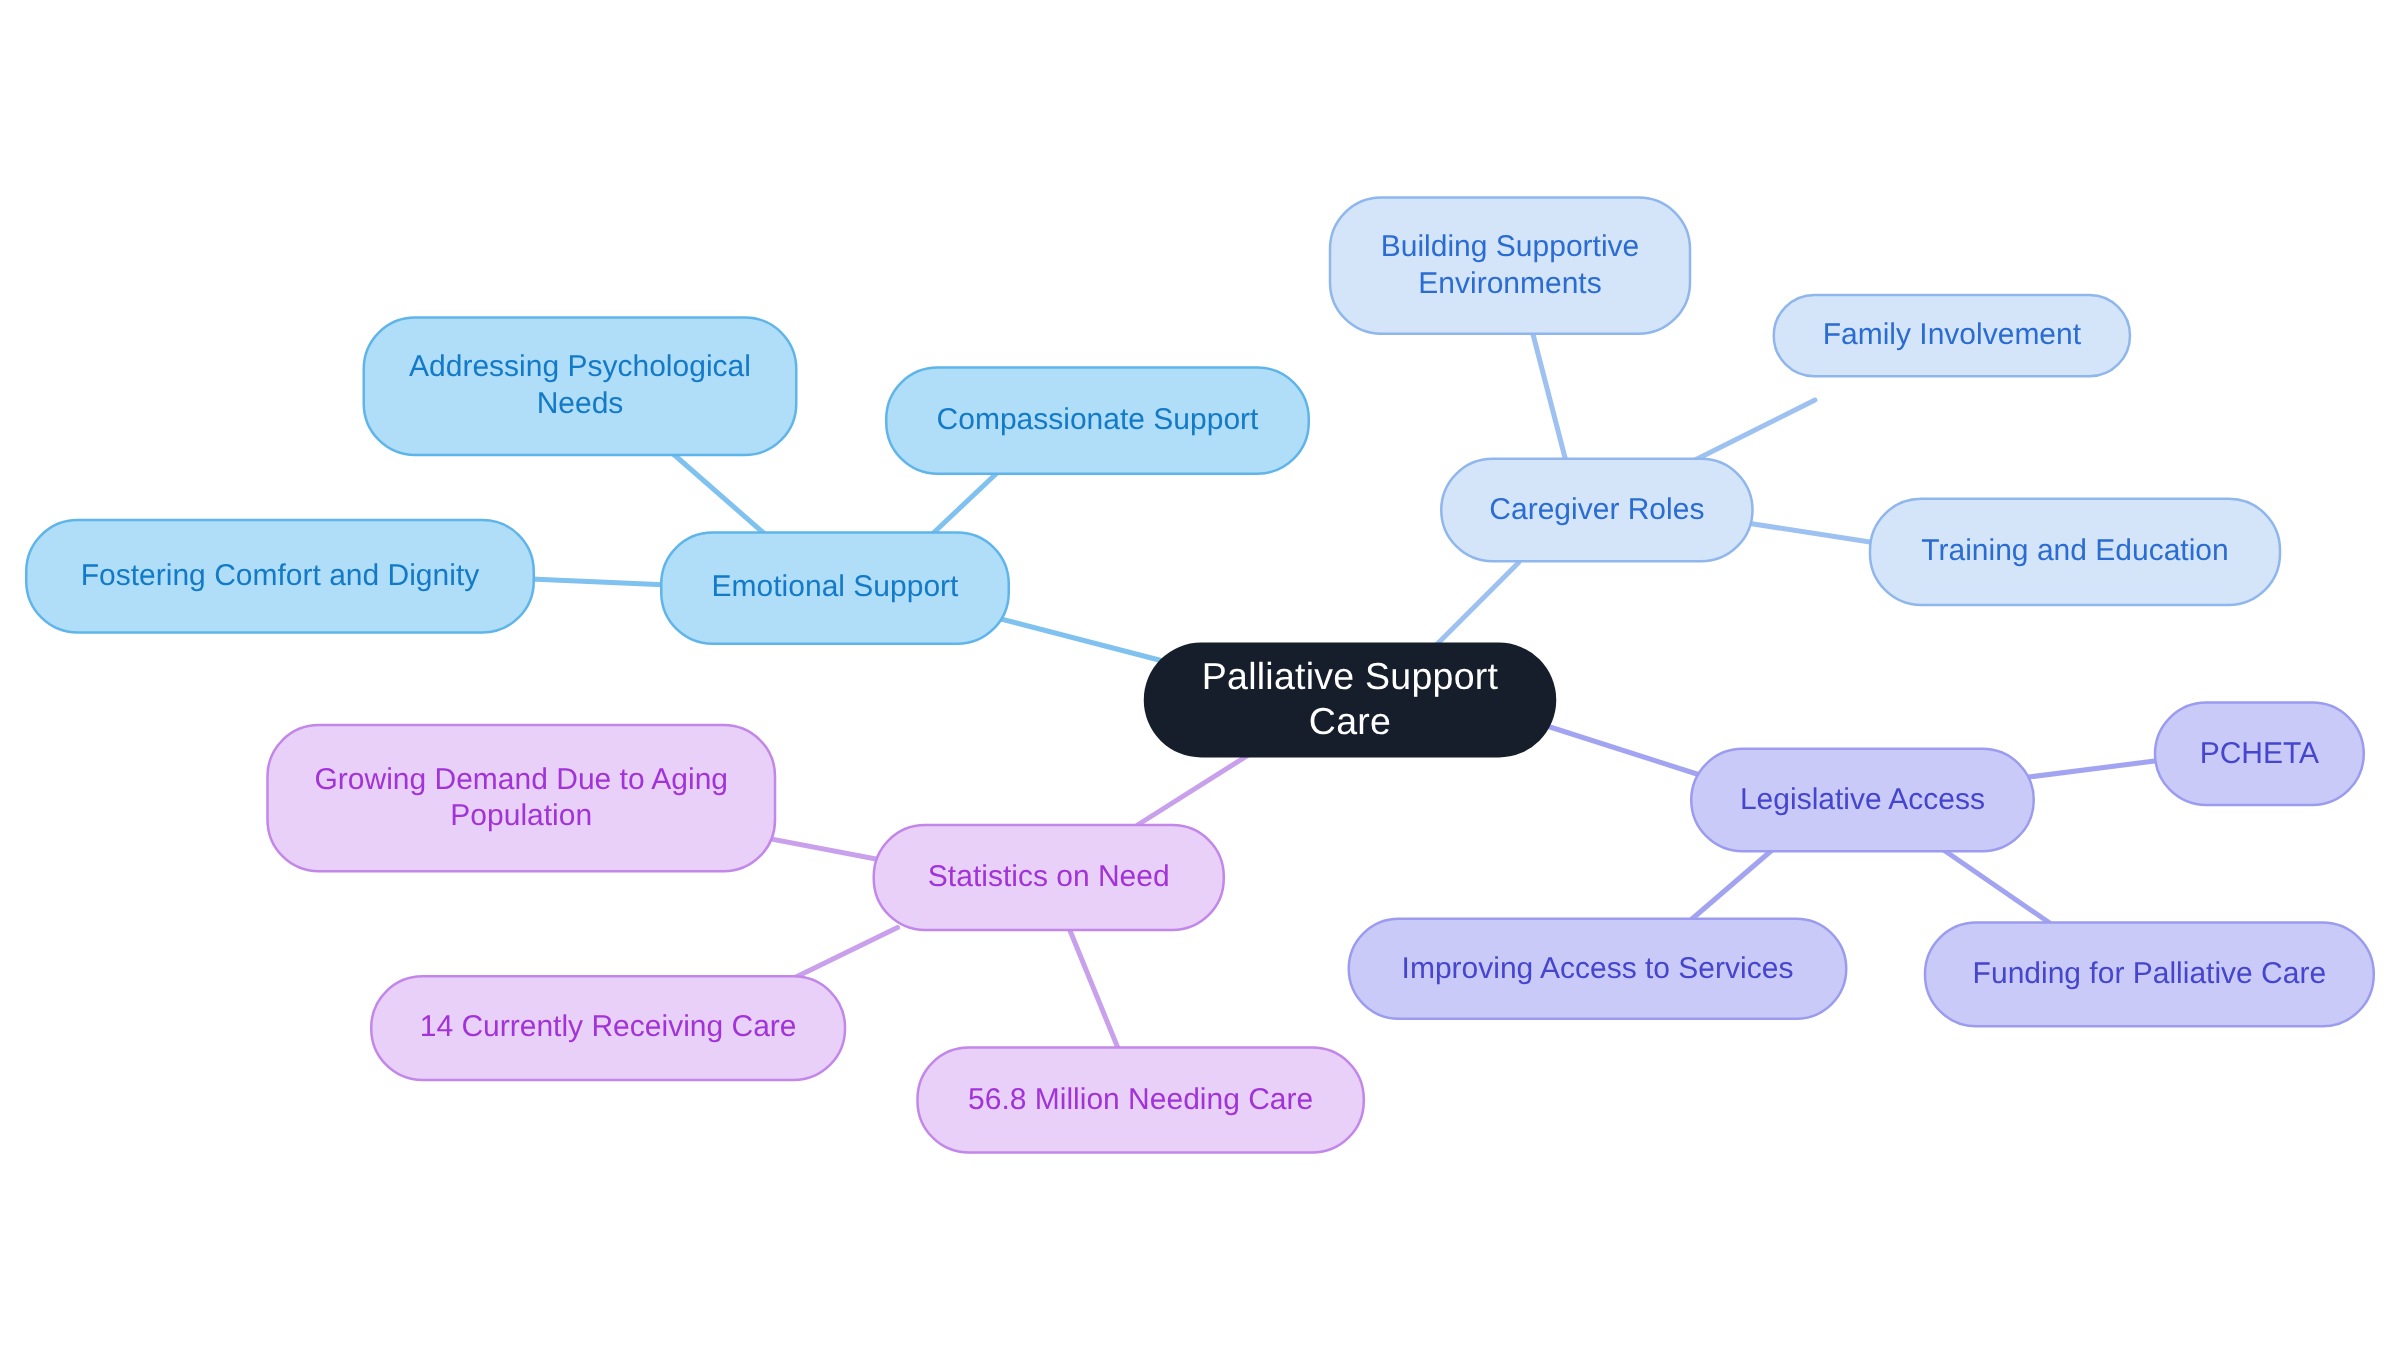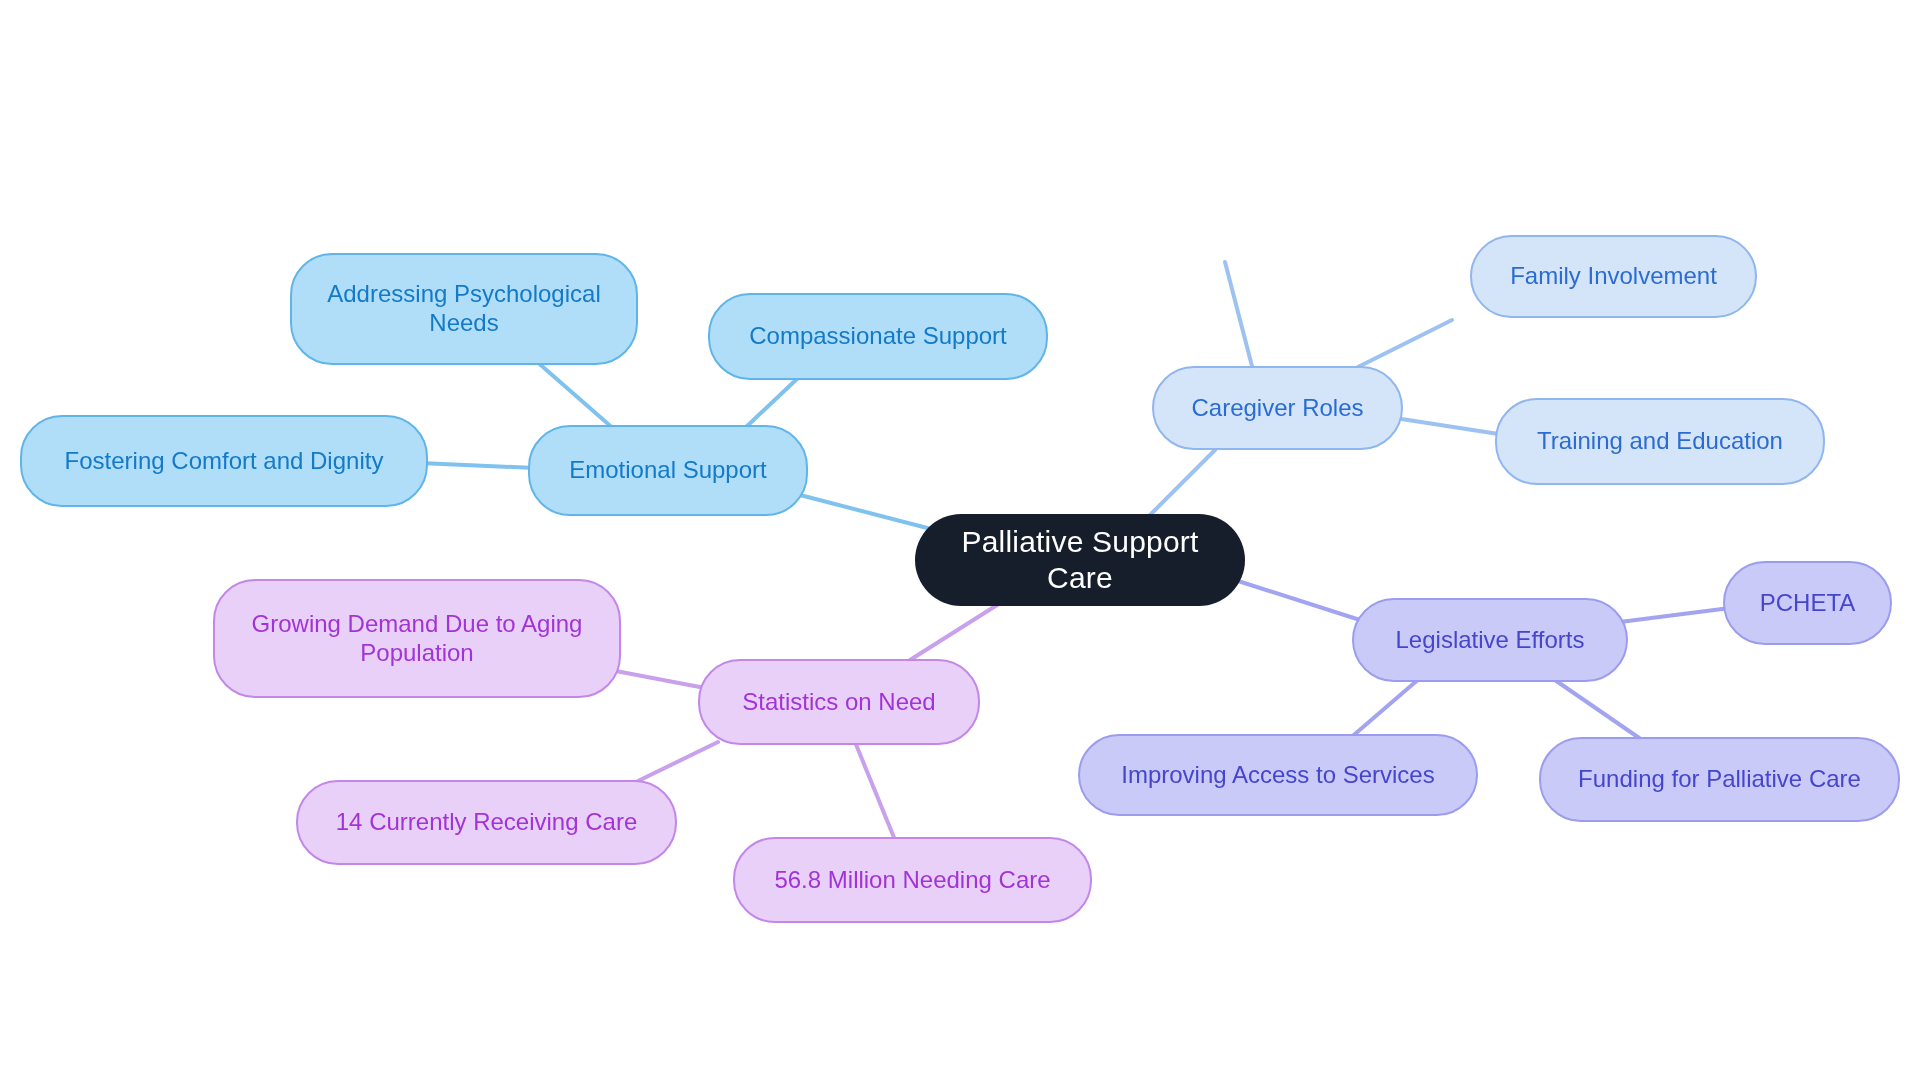--- a/index.html
+++ b/index.html
@@ -41,21 +41,21 @@
   .node.b3{background:var(--b3-fill);border:2px solid var(--b3-border);color:var(--b3-text);}
 
   
   .n-root{left:915px;top:514px;width:330px;height:92px;}
   .n-es  {left:528px;top:425px;width:280px;height:91px;}
   .n-apn {left:290px;top:253px;width:348px;height:112px;}
   .n-cs  {left:708px;top:293px;width:340px;height:87px;}
   .n-fcd {left:20px; top:415px;width:408px;height:92px;}
   .n-cr  {left:1152px;top:366px;width:251px;height:84px;}
   .n-bse {left:1063px;top:157px;width:290px;height:111px;}
-  .n-fi  {left:1470px;top:235px;width:287px;height:83px;}
+  .n-fi  {left:1418px;top:235px;width:287px;height:67px;}
   .n-te  {left:1495px;top:398px;width:330px;height:87px;}
   .n-le  {left:1352px;top:598px;width:276px;height:84px;}
   .n-pch {left:1723px;top:561px;width:169px;height:84px;}
   .n-ias {left:1078px;top:734px;width:400px;height:82px;}
   .n-fpc {left:1539px;top:737px;width:361px;height:85px;}
   .n-sn  {left:698px;top:659px;width:282px;height:86px;text-align:center;}
   .n-gd  {left:197px;top:579px;width:408px;height:119px;margin-left:16px;}
   .n-crc {left:296px;top:780px;width:381px;height:85px;}
   .n-m56 {left:733px;top:837px;width:359px;height:86px;}
 </style>
@@ -88,24 +88,25 @@
   </svg>
 
   <div class="node root n-root">Palliative Support Care</div>
 
   <div class="node b0 n-es">Emotional Support</div>
   <div class="node b0 n-apn">Addressing Psychological Needs</div>
   <div class="node b0 n-cs">Compassionate Support</div>
   <div class="node b0 n-fcd">Fostering Comfort and Dignity</div>
 
   <div class="node b1 n-cr">Caregiver Roles</div>
+  <div class="node b1 n-bse">Building Supportive Environments</div>
   <div class="node b1 n-fi">Family Involvement</div>
   <div class="node b1 n-te">Training and Education</div>
 
-  <div class="node b2 n-le">Legislative Efforts</div>
+  <div class="node b2 n-le">Legislative Access</div>
   <div class="node b2 n-pch">PCHETA</div>
   <div class="node b2 n-ias">Improving Access to Services</div>
   <div class="node b2 n-fpc">Funding for Palliative Care</div>
 
   <div class="node b3 n-sn">Statistics on Need</div>
   <div class="node b3 n-gd">Growing Demand Due to Aging Population</div>
   <div class="node b3 n-crc">14 Currently Receiving Care</div>
   <div class="node b3 n-m56">56.8 Million Needing Care</div>
 
 </div>

